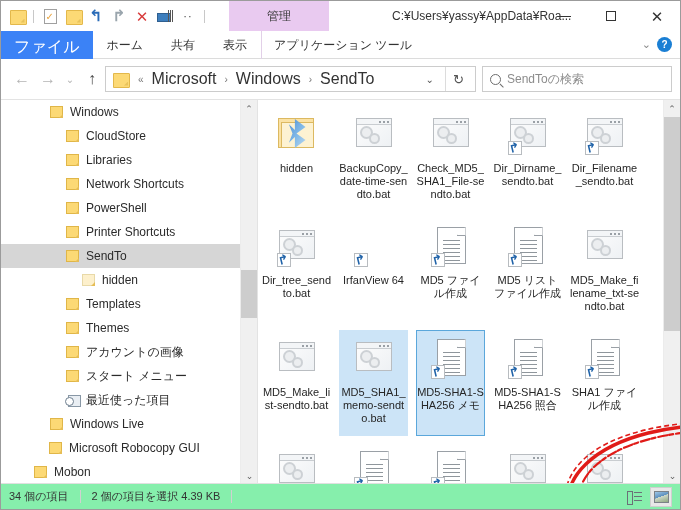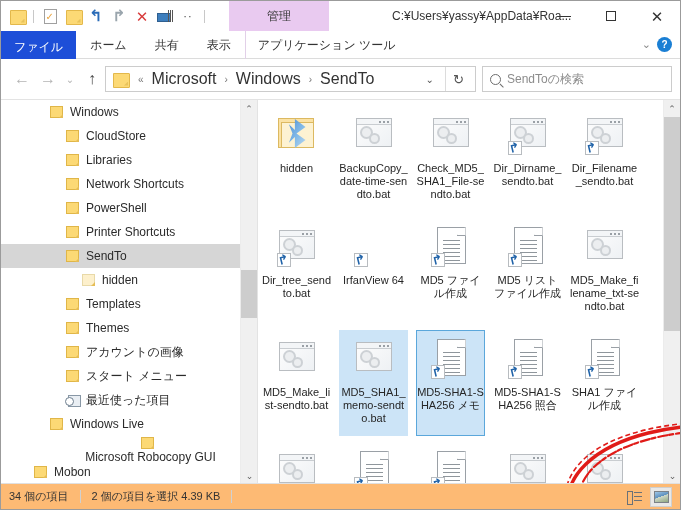--- a/index.html
+++ b/index.html
@@ -110,22 +110,22 @@
     background: #ffffff;
     border-bottom: 1px solid #dcdcdc;
     display: flex; align-items: stretch;
   }
   .tab {
     display: flex; align-items: center; justify-content: center;
     font-size: 12px; color: #333;
     padding: 0 14px; height: 28px;
   }
   .tab-file {
-    background: #1d4ed8; color: #ffffff;
-    padding: 16px 13px; font-size: 12px;
+    background: #3b82f6; color: #ffffff;
+    padding: 16px 13px; font-size: 16px;
   }
   .ctx-tab {
     border-left: 1px solid #e2d0e8;
     padding: 0 12px;
   }
   .ribbon-right {
     margin-left: auto; display: flex; align-items: center; gap: 6px;
     padding-right: 8px;
   }
   .chev-down { font-size: 11px; color: #8a8a8a; }
@@ -411,21 +411,21 @@
   .annot {
     position: absolute; left: 295px; top: 320px;
     width: 365px; height: 145px;
     pointer-events: none; z-index: 20;
   }
 
   
   .status {
     position: absolute; left: 0; bottom: 0;
     width: 679px; height: 26px;
-    background: #fdba74;
+    background: #86efac;
     border-top: 1px solid #e0e0e0;
     display: flex; align-items: center;
     padding: 0 8px;
   }
   .st-text { font-size: 11px; color: #333; }
   .st-sep { width: 1px; height: 13px; background: #d0d0d0; margin: 0 11px; }
   .st-right { margin-left: auto; display: flex; align-items: center; gap: 5px; }
   .viewbtn {
     width: 22px; height: 20px;
     display: flex; align-items: center; justify-content: center;
@@ -622,21 +622,21 @@
             <span class="recent-ic"></span>
             <span>最近使った項目</span>
           </div>
           <div class="tree-item" style="padding-left: 48px; align-items: center;">
             <span class="tree-ic">
               <span class="fbody"></span>
               <span class="fcorner"></span>
             </span>
             <span>Windows Live</span>
           </div>
-          <div class="tree-item" style="padding-left: 47px; flex-direction: column;">
+          <div class="tree-item" style="padding-left: 47px;">
             <span class="tree-ic">
               <span class="fbody"></span>
               <span class="fcorner"></span>
             </span>
             <span>Microsoft Robocopy GUI</span>
           </div>
           <div class="tree-item" style="padding-left: 32px; text-align: center;">
             <span class="tree-ic">
               <span class="fbody"></span>
               <span class="fcorner"></span>

